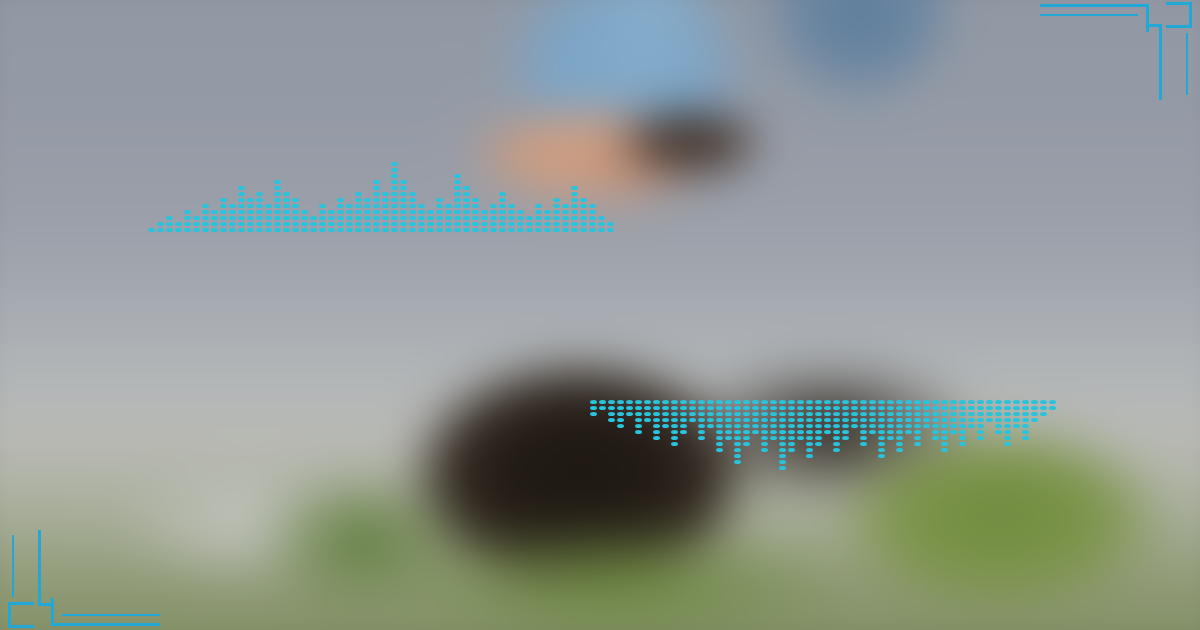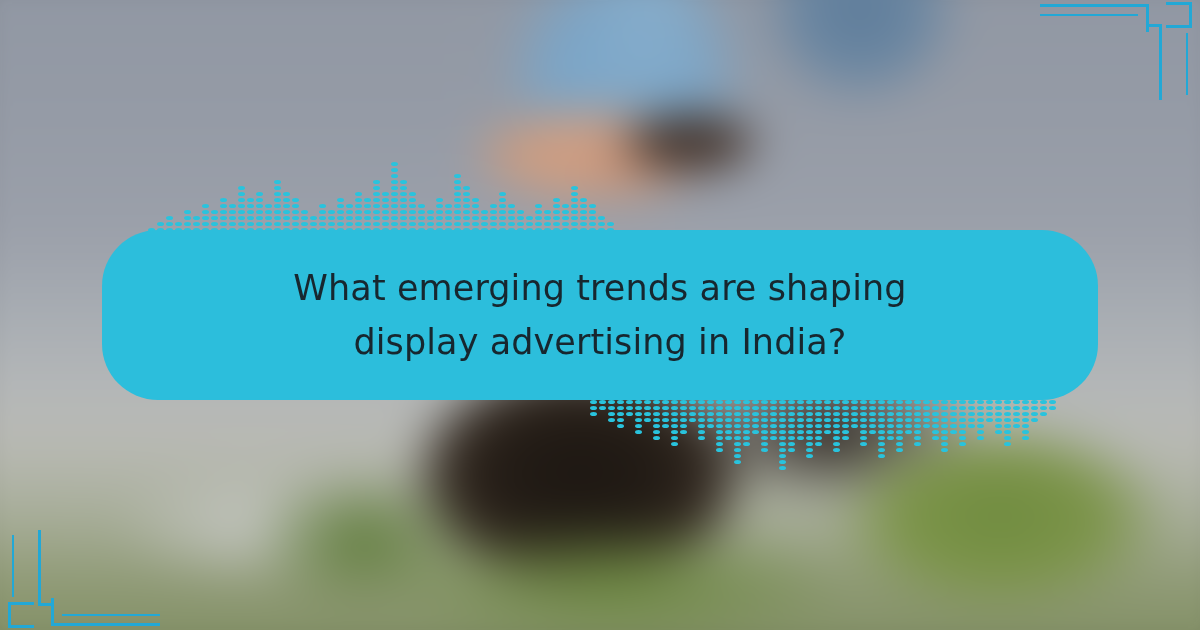--- a/index.html
+++ b/index.html
@@ -586,23 +586,20 @@
         <div class="wf-dot" style="bottom: 0px;"></div>
         <div class="wf-dot" style="bottom: 6px;"></div>
         <div class="wf-dot" style="bottom: 12px;"></div>
       </div>
       <div class="wf-col" style="left: 459px;">
         <div class="wf-dot" style="bottom: 0px;"></div>
         <div class="wf-dot" style="bottom: 6px;"></div>
       </div>
     </div>
 
-  <div class="bubble">
-    <p class="bubble-text">What emerging trends are shaping display advertising in India?</p>
-  </div>
 
   <div class="waveform" id="wf-bottom" style="left:590px; top:400px; width:470px; height:80px;">
       <div class="wf-col down" style="left: 0px;">
         <div class="wf-dot" style="top: 0px;"></div>
         <div class="wf-dot" style="top: 6px;"></div>
         <div class="wf-dot" style="top: 12px;"></div>
       </div>
       <div class="wf-col down" style="left: 9px;">
         <div class="wf-dot" style="top: 0px;"></div>
         <div class="wf-dot" style="top: 6px;"></div>

